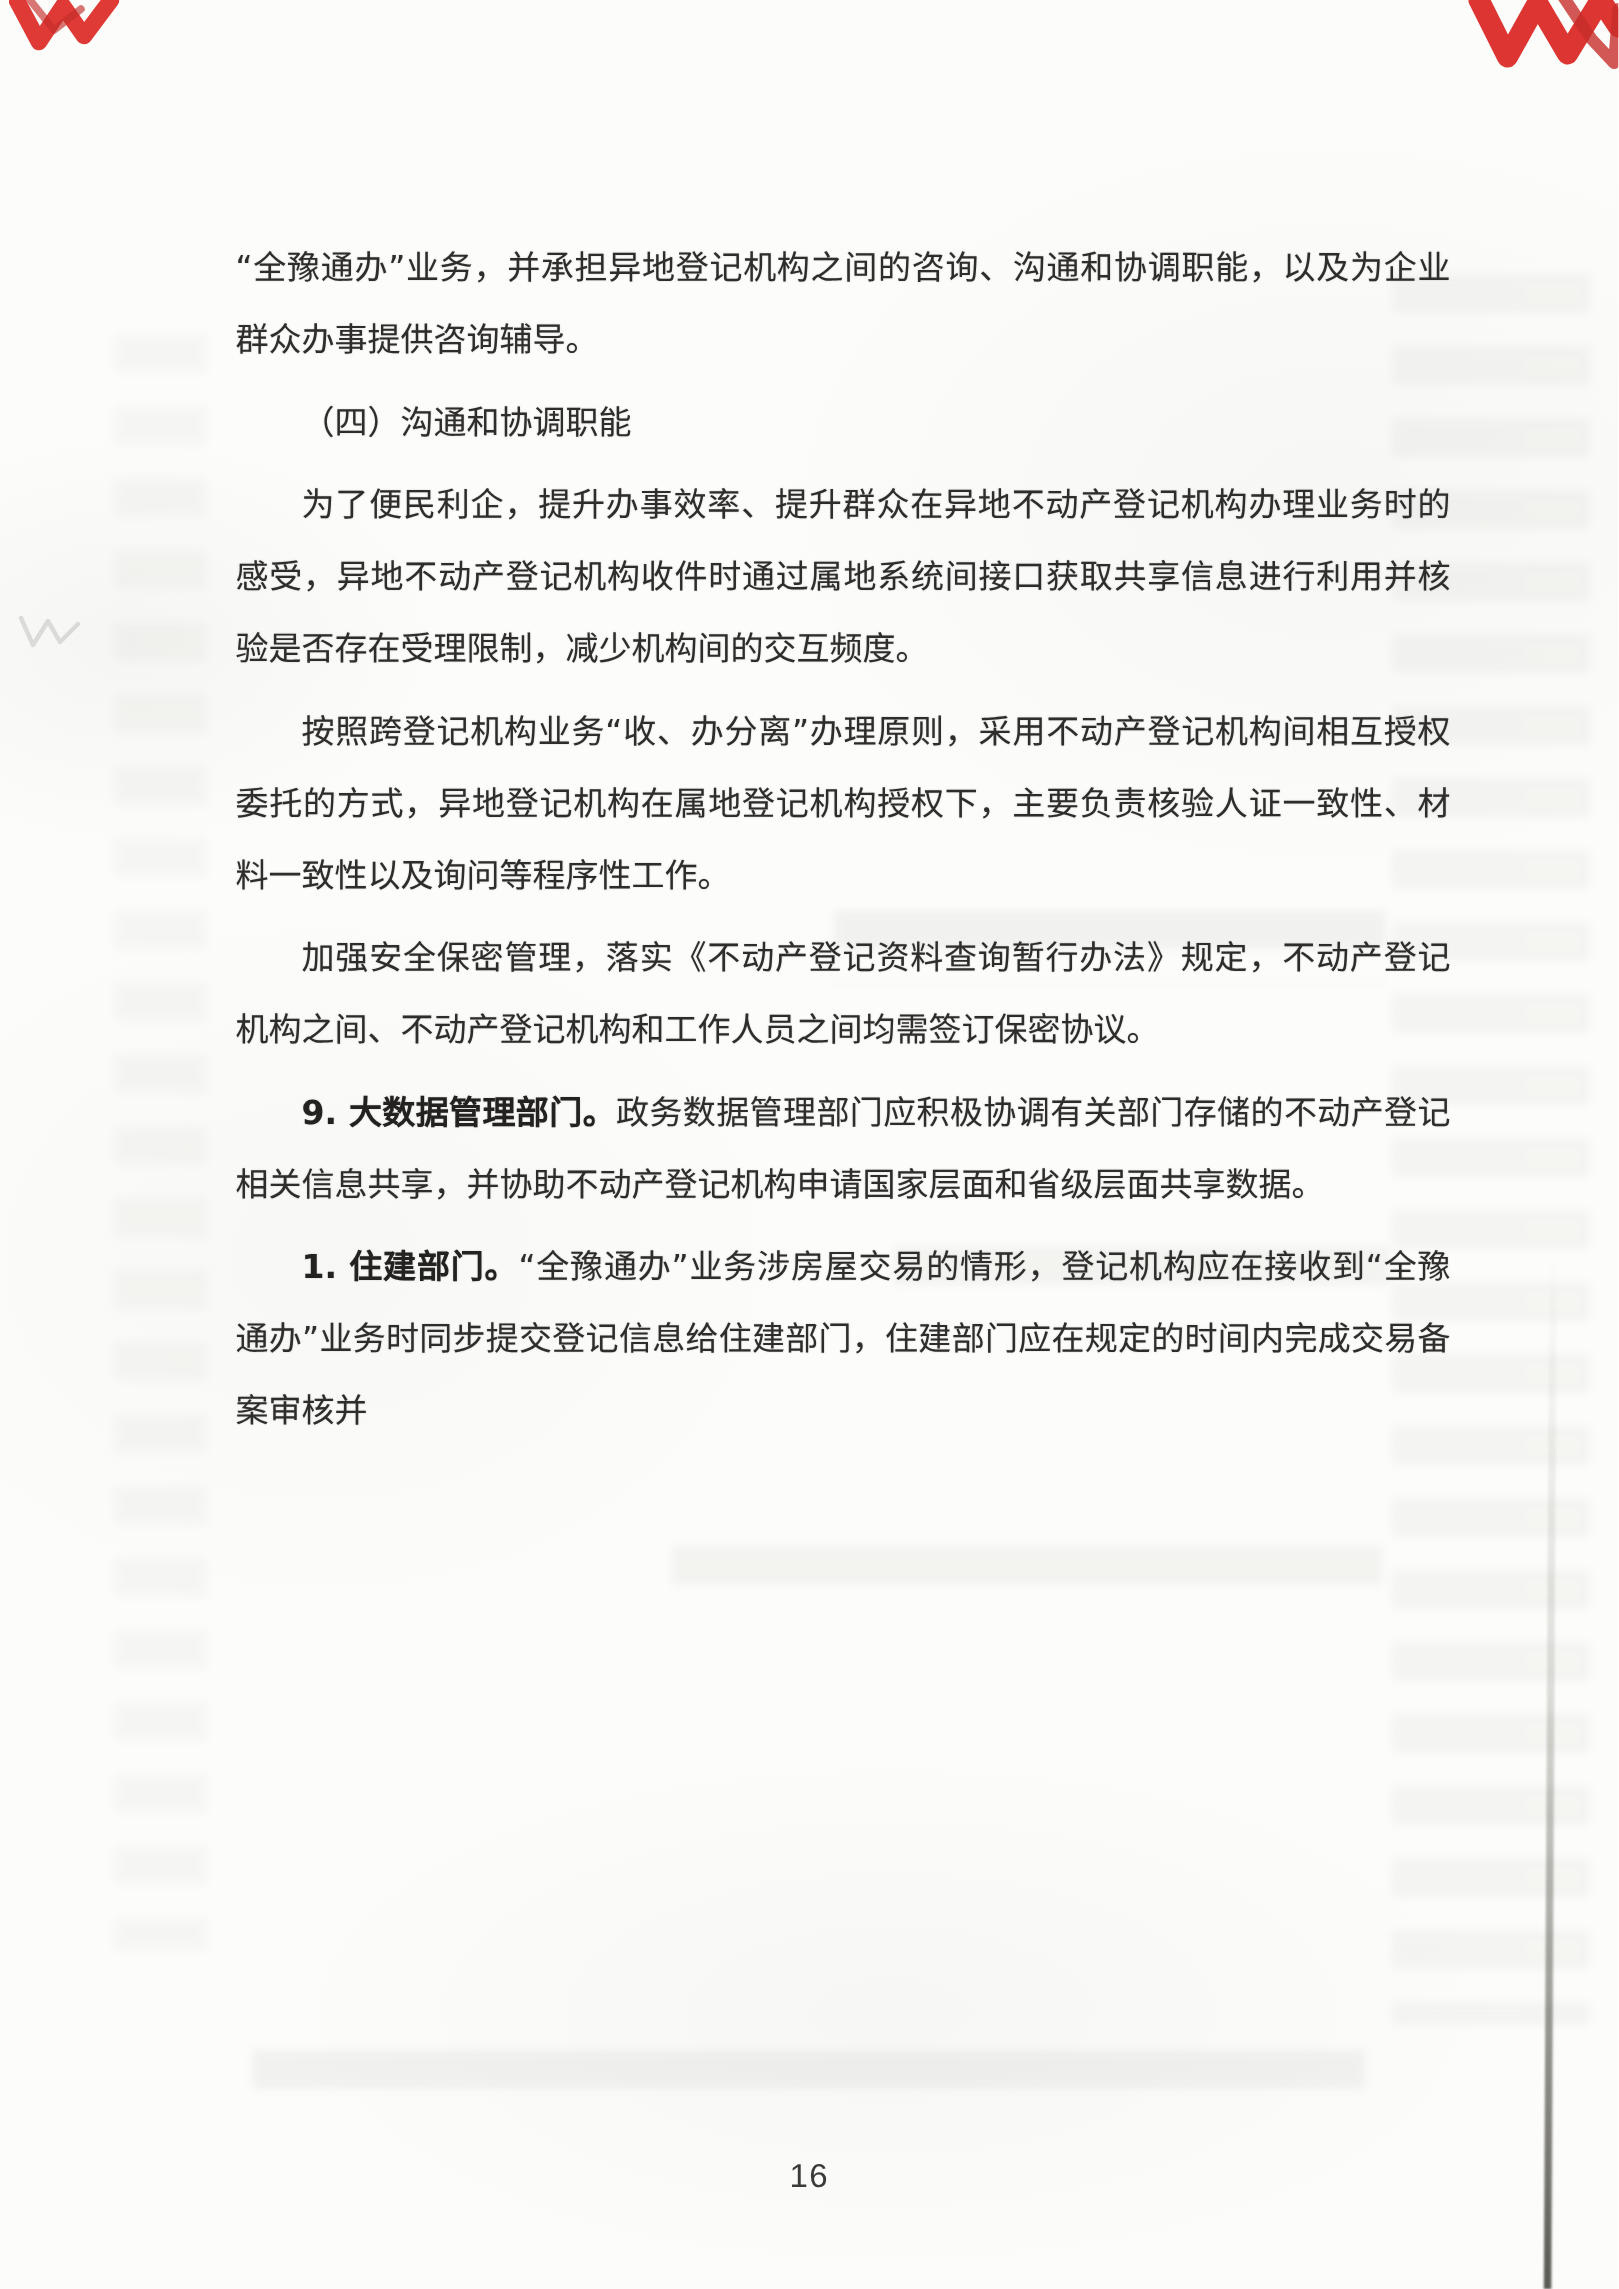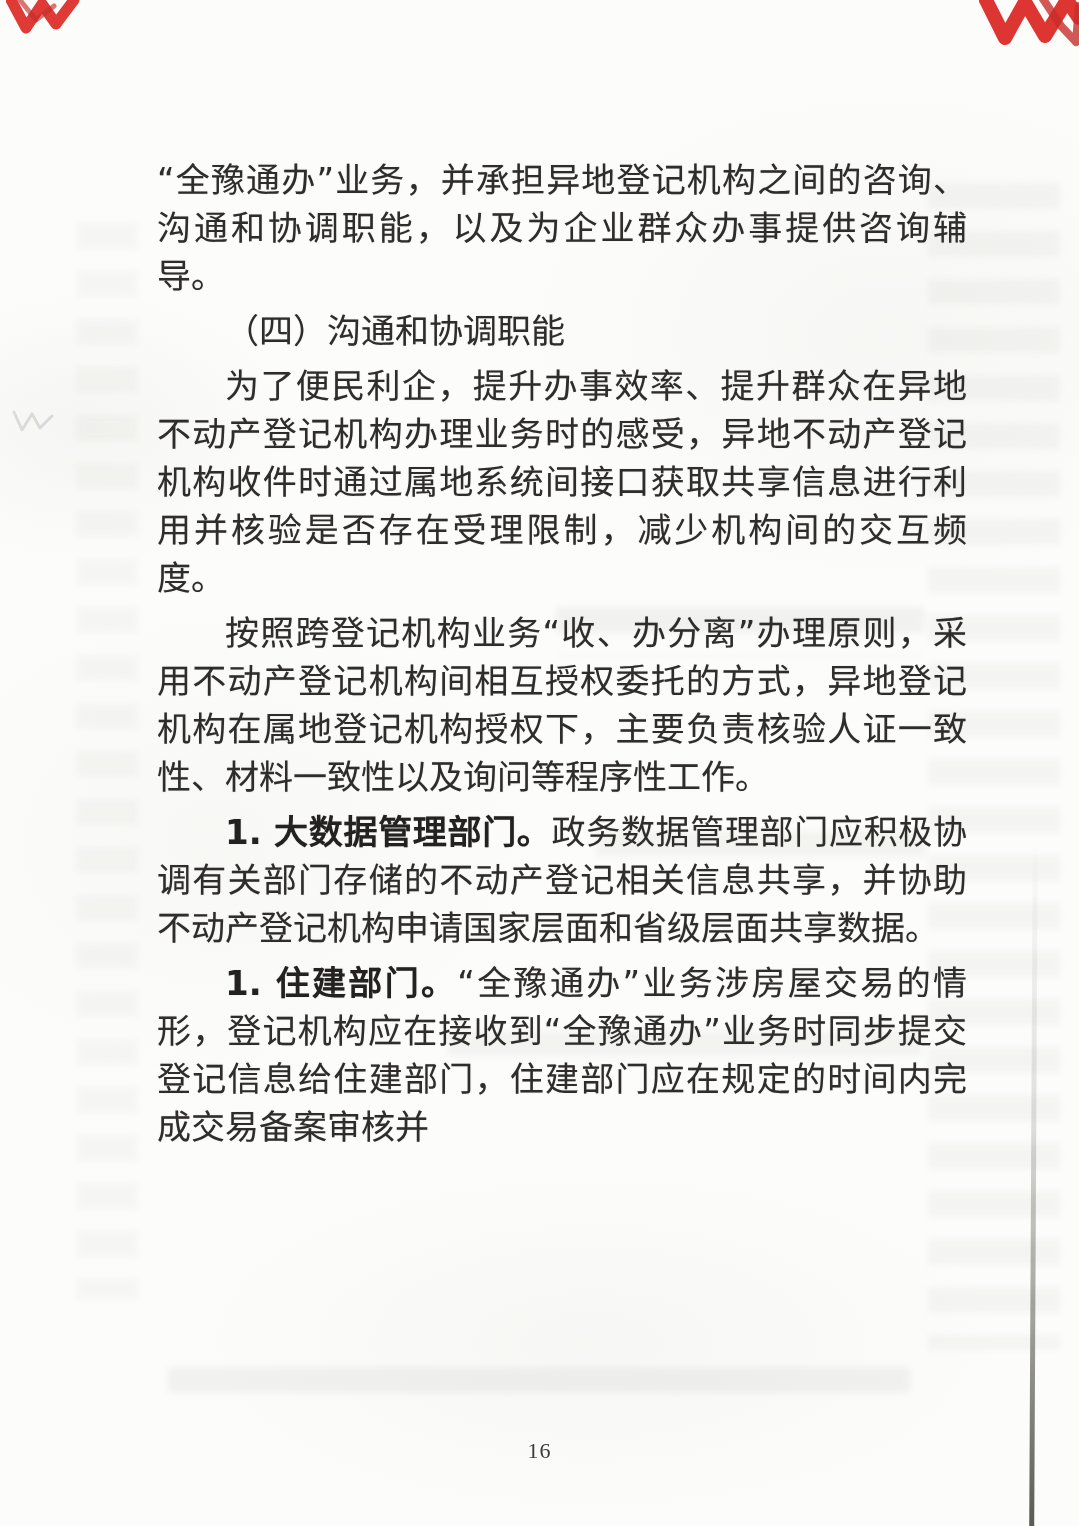--- a/index.html
+++ b/index.html
@@ -12,30 +12,30 @@
   .page::before{content:"";position:absolute;inset:0;pointer-events:none;
     background:
       radial-gradient(620px 420px at 82% 22%, rgba(128,128,120,0.045), transparent 62%),
       radial-gradient(500px 380px at 20% 55%, rgba(128,128,120,0.035), transparent 65%),
       radial-gradient(700px 300px at 55% 88%, rgba(120,120,112,0.04), transparent 60%),
       radial-gradient(300px 200px at 8% 28%, rgba(120,120,112,0.05), transparent 70%);
   }
 
   
   .content{position:absolute;left:157px;top:156px;width:810px;
-    font-size:34px;line-height:48px;color:#2e2d2b;text-align:justify;
+    font-size:22px;line-height:48px;color:#2e2d2b;text-align:justify;
     text-shadow:0 0 1px rgba(70,70,70,0.35);}
   .content p{margin:0 0 7px 0;}
   .content p.indent{text-indent:2em;}
   .content p.no-indent{text-indent:0;}
   .content b{font-weight:700;color:#232220;}
 
   
   .page-number{position:absolute;left:0;right:0;top:1438px;text-align:center;
-    font-family:Liberation Serif, serif;
+    font-family:Liberation Sans, sans-serif;
     font-size:22px;color:#3c3b38;letter-spacing:1px;}
 
   
   .ghost{position:absolute;pointer-events:none;filter:blur(3px);
     background:repeating-linear-gradient(180deg,
       transparent 0px, transparent 13px,
       #6e6e68 13px, #6e6e68 39px,
       transparent 39px, transparent 48px);}
   .g1{left:928px;top:170px;width:132px;height:1180px;opacity:.05;}
   .g2{left:556px;top:594px;width:368px;height:62px;opacity:.07;}
@@ -80,21 +80,22 @@
 
   <svg class="pencil-mark" width="46" height="40" viewBox="0 0 46 40">
     <path d="M2,10 L10,28 L20,12 L28,26 L40,14" fill="none" stroke="#9a9a96" stroke-width="3" stroke-linecap="round" stroke-linejoin="round"></path>
   </svg>
 
   <div class="content">
       <p class="no-indent">“全豫通办”业务，并承担异地登记机构之间的咨询、沟通和协调职能，以及为企业群众办事提供咨询辅导。</p>
       <p class="indent">（四）沟通和协调职能</p>
       <p class="indent">为了便民利企，提升办事效率、提升群众在异地不动产登记机构办理业务时的感受，异地不动产登记机构收件时通过属地系统间接口获取共享信息进行利用并核验是否存在受理限制，减少机构间的交互频度。</p>
       <p class="indent">按照跨登记机构业务“收、办分离”办理原则，采用不动产登记机构间相互授权委托的方式，异地登记机构在属地登记机构授权下，主要负责核验人证一致性、材料一致性以及询问等程序性工作。</p>
-      <p class="indent"><b>1. 大数据管理部门。</b>政务数据管理部门应积极协调有关部门存储的不动产登记相关信息共享，并协助不动产登记机构申请国家层面和省级层面共享数据。</p>
+      <p class="indent">加强安全保密管理，落实《不动产登记资料查询暂行办法》规定，不动产登记机构之间、不动产登记机构和工作人员之间均需签订保密协议。</p>
+      <p class="indent"><b>9. 大数据管理部门。</b>政务数据管理部门应积极协调有关部门存储的不动产登记相关信息共享，并协助不动产登记机构申请国家层面和省级层面共享数据。</p>
       <p class="indent"><b>1. 住建部门。</b>“全豫通办”业务涉房屋交易的情形，登记机构应在接收到“全豫通办”业务时同步提交登记信息给住建部门，住建部门应在规定的时间内完成交易备案审核并</p>
     </div>
 
   <div class="edge-shadow"></div>
 
   <div class="page-number">16</div>
 
 </div>
 
 </body></html>

